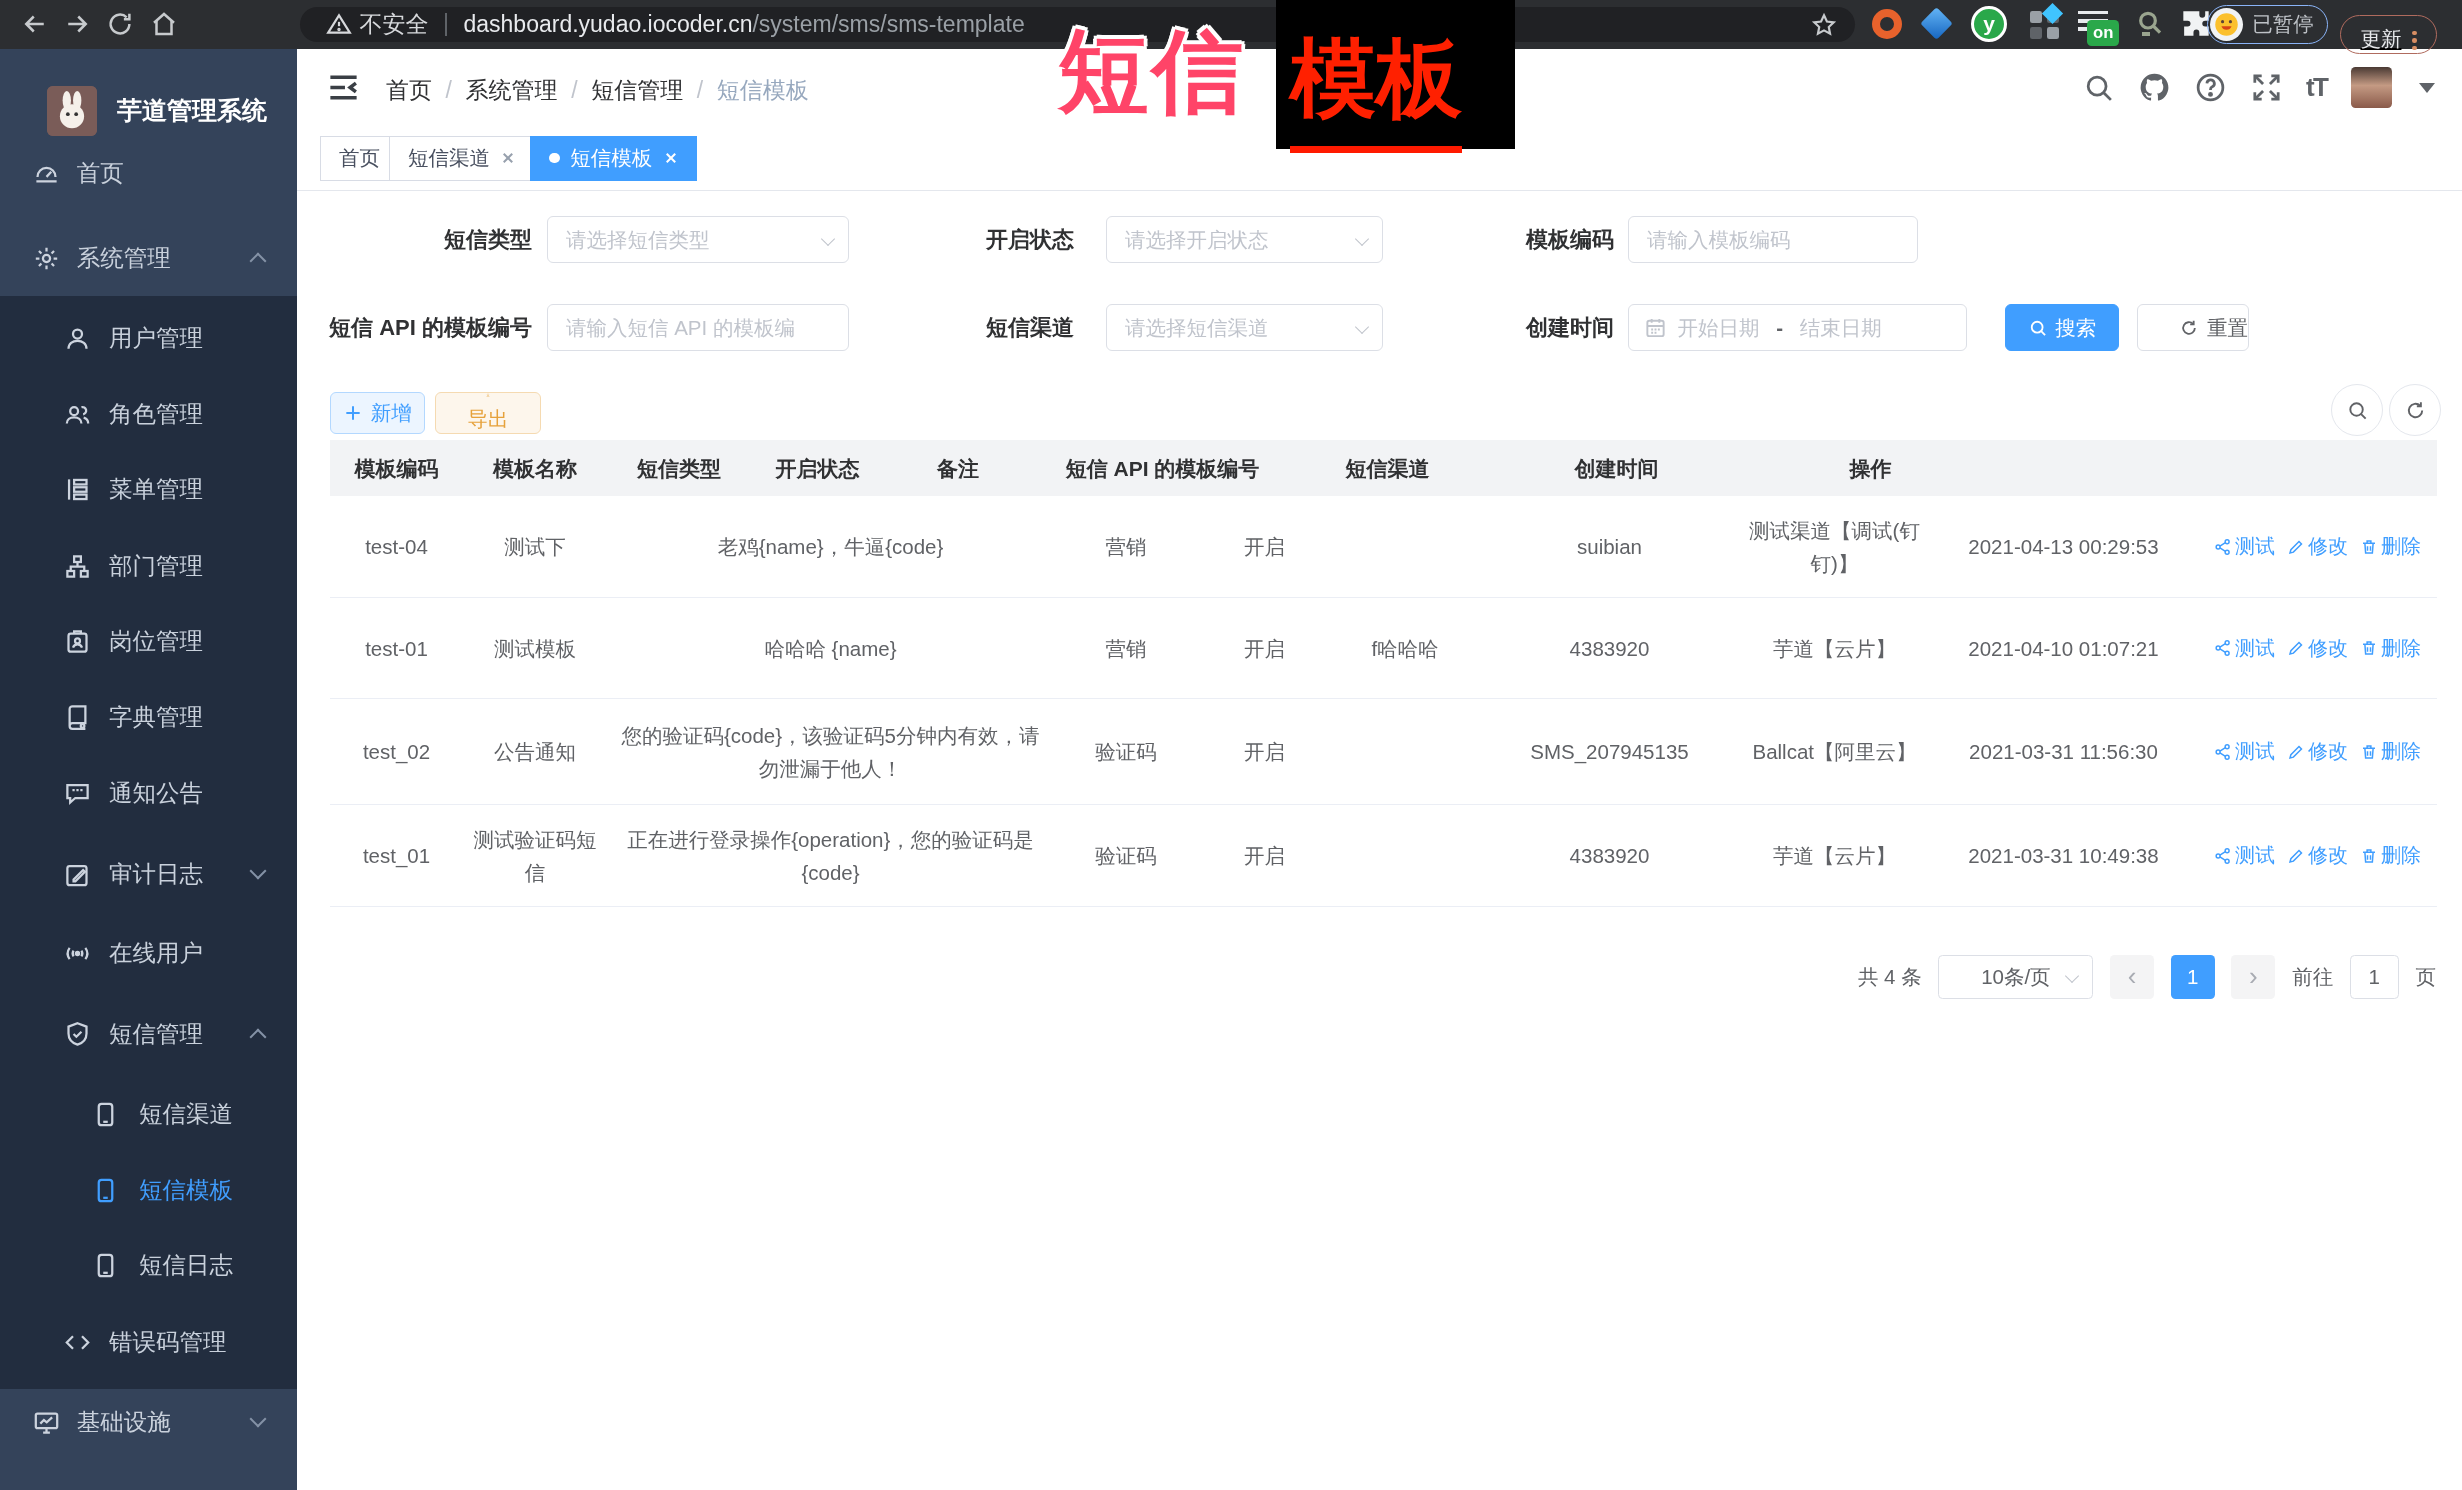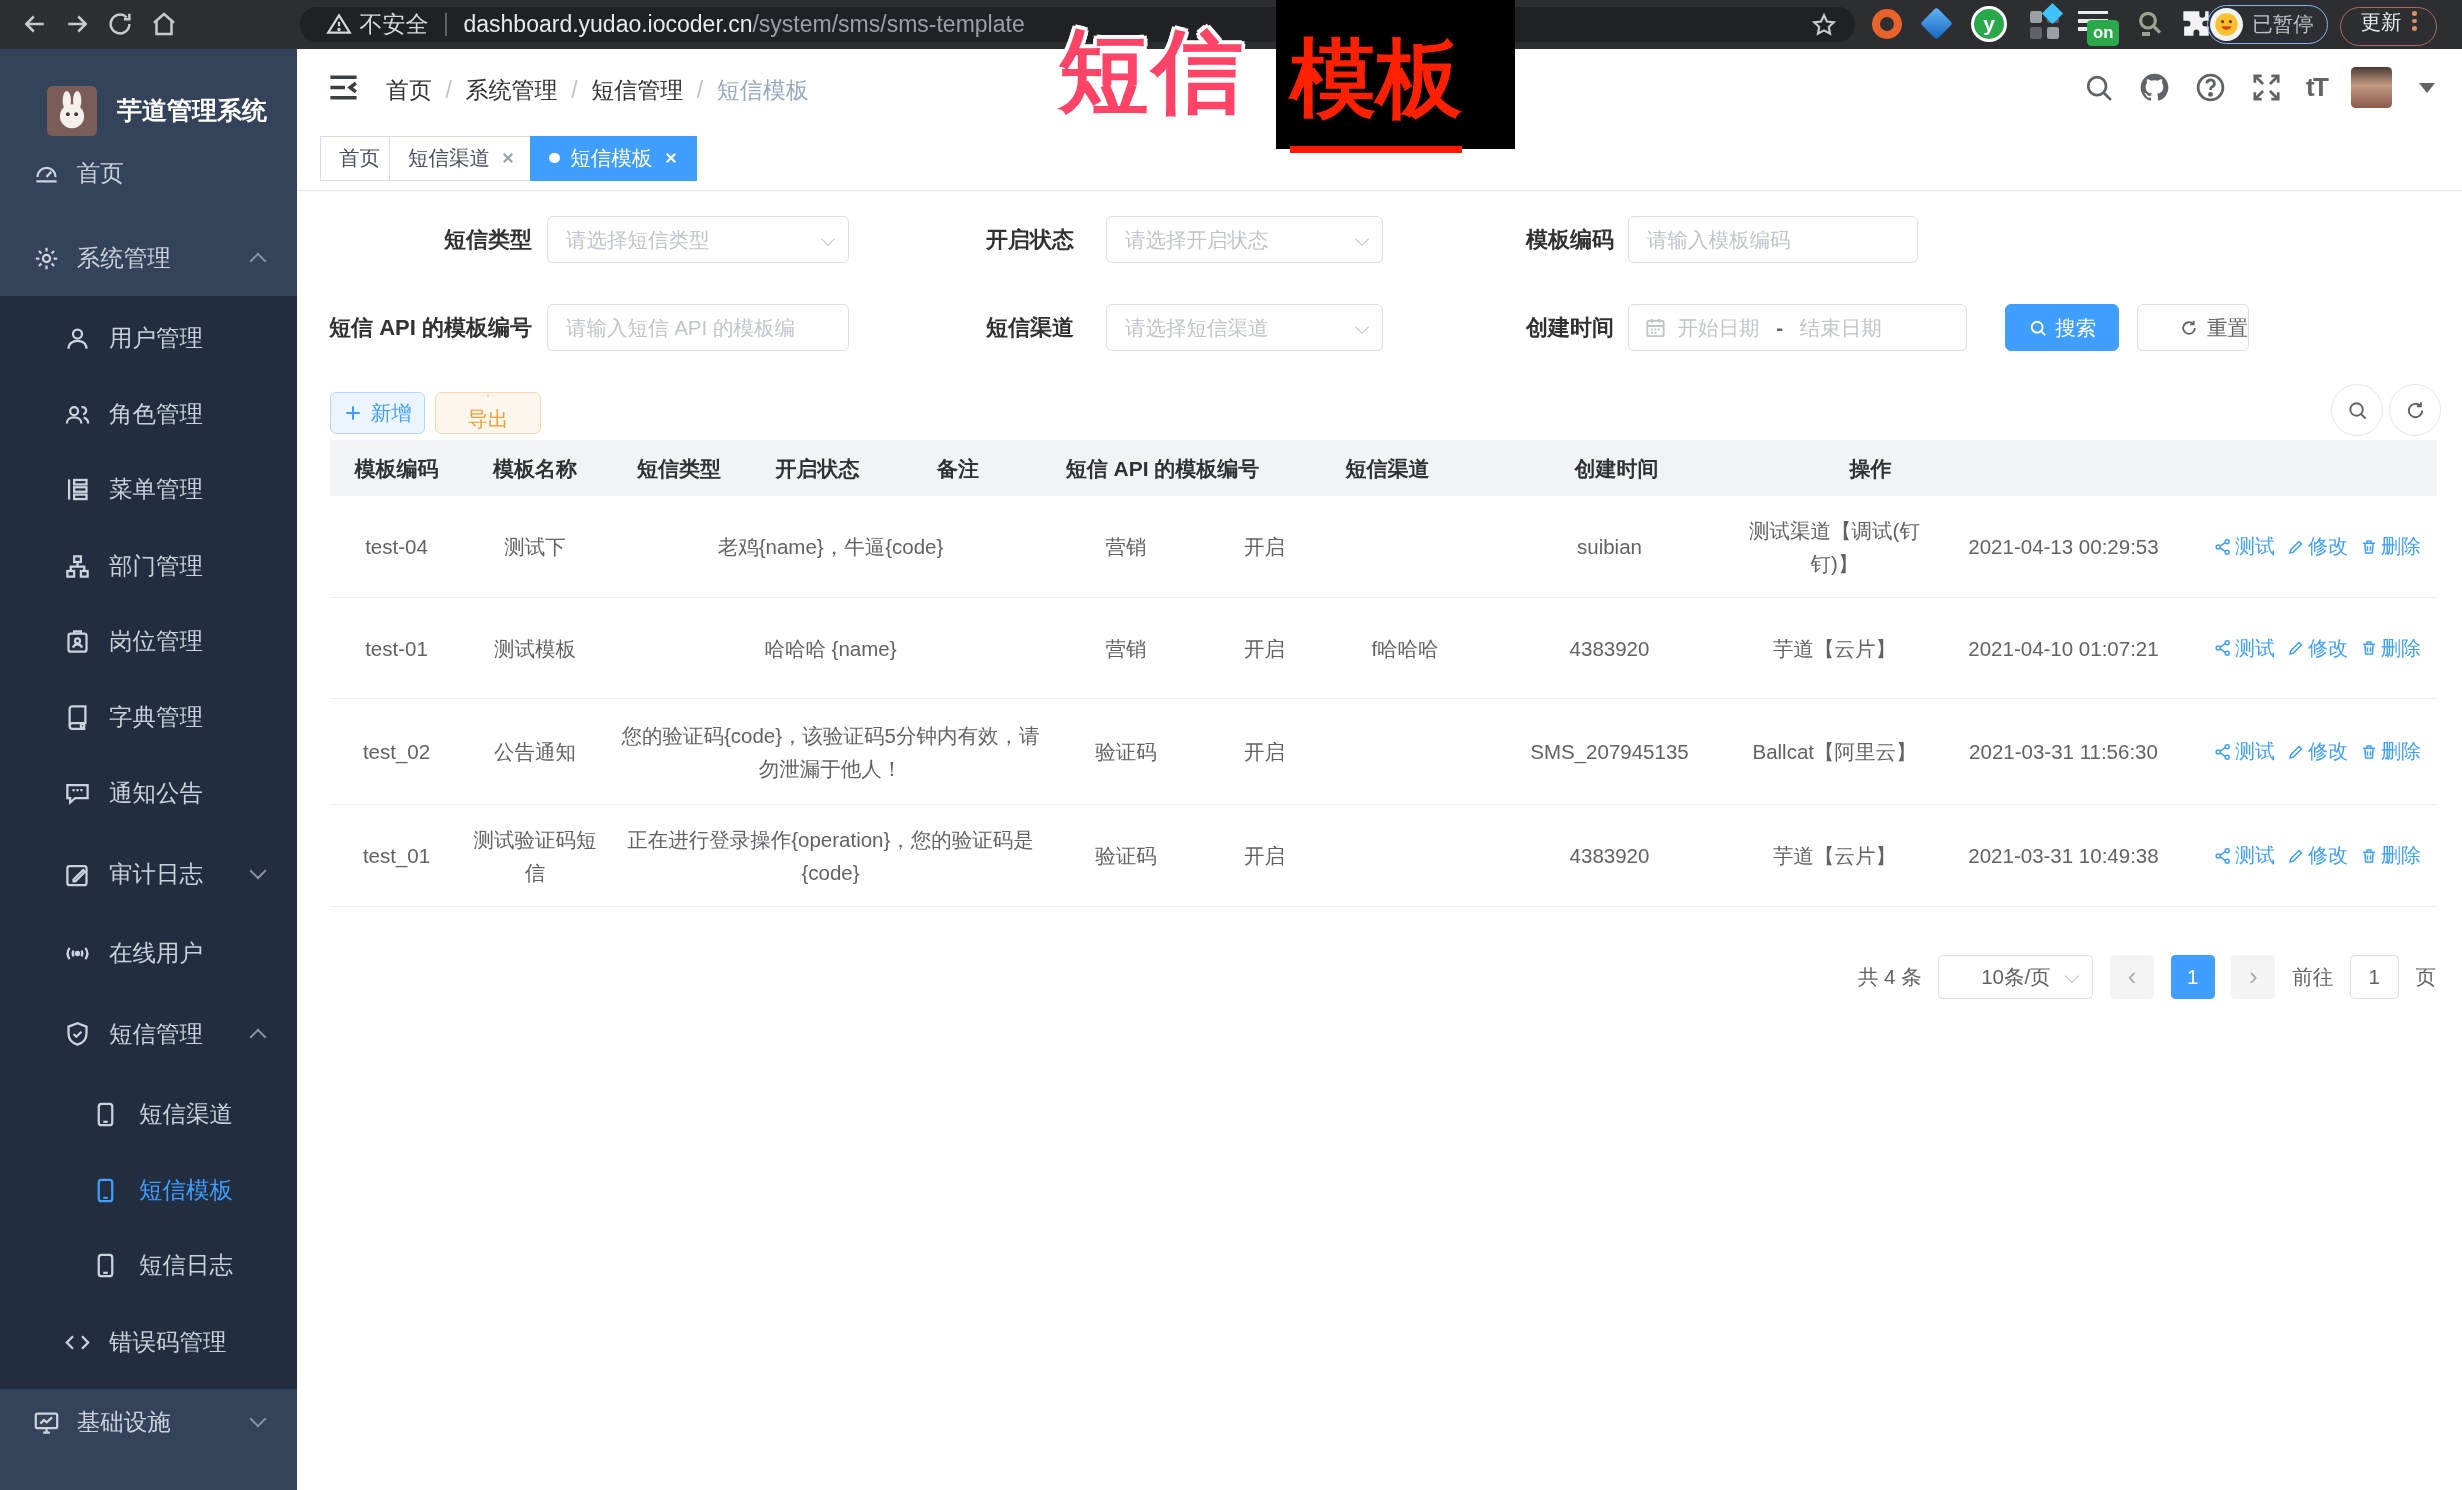--- a/index.html
+++ b/index.html
@@ -18,22 +18,22 @@
   #url-pill .sep { width: 1.5px; height: 23px; background: #5f6368; margin: 0 16.7px; }
   .url-host { color: #e8eaed; font-size: 23px; font-weight: 500; }
   .url-path { color: #9aa0a6; font-size: 23px; }
   #star-ico { position: absolute; left: 1811px; top: 12px; width: 26px; height: 26px; color: #c7cacd; }
   .ext { position: absolute; top: 9px; width: 32px; height: 32px; }
   #profile-pill { position: absolute; left: 2207px; top: 4.5px; width: 121px; height: 39px;
     border: 1.5px solid #8ab4f8; border-radius: 20px; display: flex; align-items: center; }
   #profile-pill .face { width: 33px; height: 33px; border-radius: 50%; background: #f1f3f4;
     margin-left: 2.3px; display: flex; align-items: center; justify-content: center; }
   #profile-pill .ptxt { color: #bdc1c6; font-size: 20.5px; margin-left: 9px; }
-  #update-pill { position: absolute; left: 2340px; top: 7px; width: 97px; height: 39px;
-    border: 1.5px solid #b06b5e; border-radius: 20px; display: flex; align-items: flex-start; justify-content: center; }
+  #update-pill { position: absolute; left: 2340px; top: 15px; width: 97px; height: 39px;
+    border: 1.5px solid #b06b5e; border-radius: 20px; display: flex; align-items: flex-end; justify-content: center; text-decoration: underline; }
   #update-pill .utxt { color: #e8eaed; font-size: 20.5px; }
   .kebab { display: inline-block; margin-left: 10.6px; }
   .kebab i { display: block; width: 4.5px; height: 4.5px; border-radius: 50%; background: #d98e63; margin: 3px 0; }
 
   
   #ov-black { position: absolute; left: 1276px; top: 0; width: 239px; height: 149px;
     background: #000; z-index: 60; }
   #ov-front { position: absolute; left: 1058px; top: 10.6px; z-index: 61; font-size: 91px;
     font-weight: 800; color: #ff4468; letter-spacing: 3px;
     text-shadow: -3.8px 0 0 #fff, 3.8px 0 0 #fff, 0 -3.8px 0 #fff, 0 3.8px 0 #fff,

